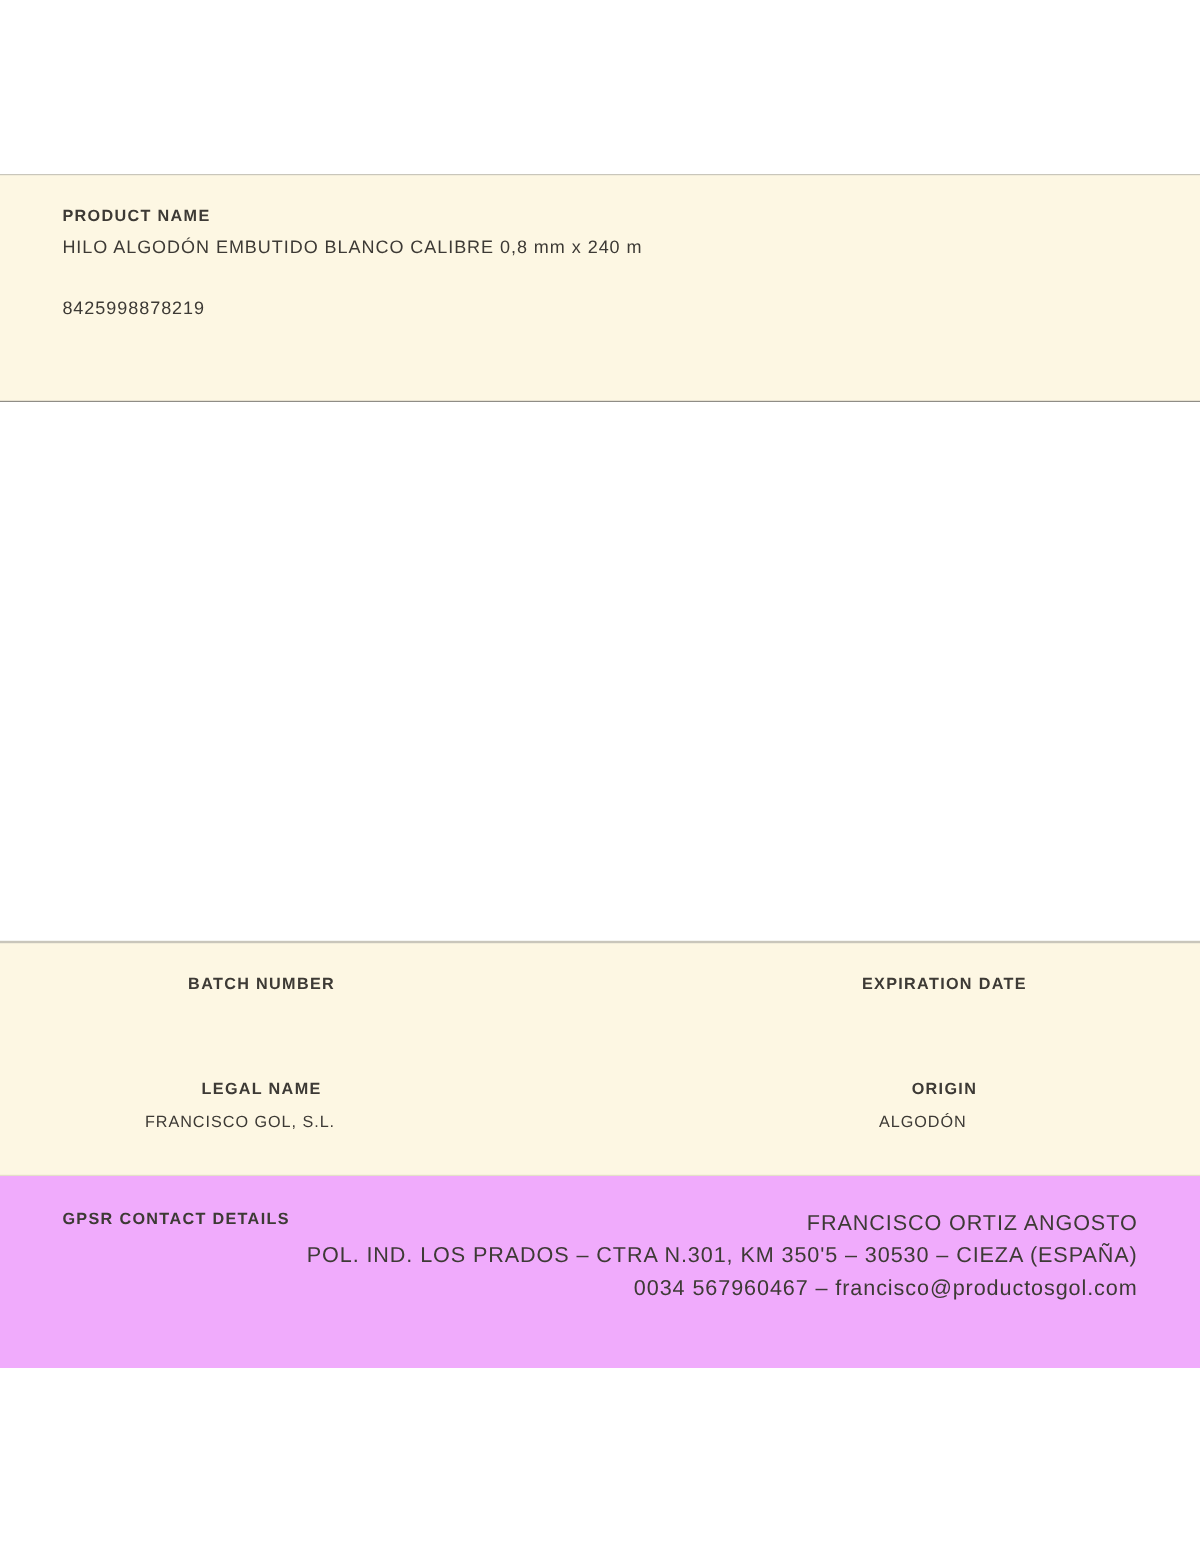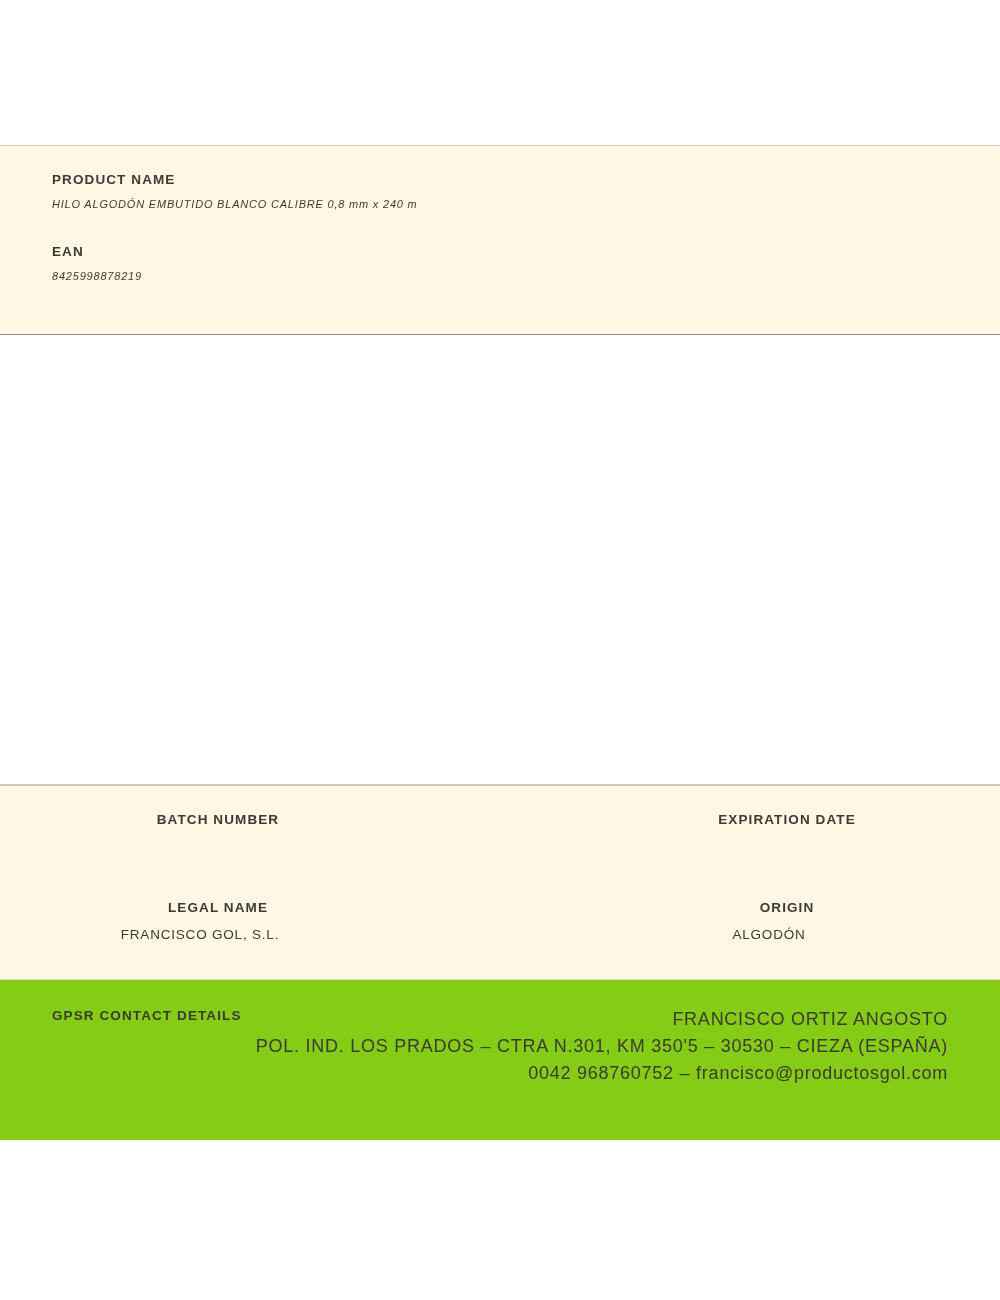--- a/index.html
+++ b/index.html
@@ -39,26 +39,25 @@
     height: 190px;
   }
   .field-label {
     font-size: 13.5px;
     font-weight: bold;
     letter-spacing: 1.1px;
     color: #3d3a35;
     margin: 0 0 11px 0;
   }
   .field-value {
-    font-size: 11px;
+    font-size: 15px;
     letter-spacing: 0.8px;
     color: #3d3a35;
     margin: 0;
     font-weight: normal;
-    font-style: italic;
   }
   .spacer-group {
     height: 34px;
   }
 
   
   .middle-blank {
     background: #ffffff;
     height: 450px;
     border-bottom: 1px solid #c9c6bb;
@@ -104,21 +103,21 @@
   }
   .info-value {
     font-size: 13.5px;
     letter-spacing: 0.8px;
     color: #3d3a35;
     margin: 0;
   }
 
   
   .gpsr-block {
-    background: #84cc16;
+    background: #f0abfc;
     box-sizing: border-box;
     height: 160px;
     padding: 26px 52px 0 52px;
     display: flex;
     align-items: flex-start;
   }
   .gpsr-label {
     font-size: 13.5px;
     font-weight: bold;
     letter-spacing: 1.1px;
@@ -147,21 +146,20 @@
 <body>
 
 <div class="page">
 
   <div class="top-spacer"></div>
 
   <section class="product-block">
     <div class="field-label">PRODUCT NAME</div>
     <div class="field-value">HILO ALGODÓN EMBUTIDO BLANCO CALIBRE 0,8 mm x 240 m</div>
     <div class="spacer-group"></div>
-    <div class="field-label">EAN</div>
     <div class="field-value">8425998878219</div>
   </section>
 
   <div class="middle-blank"></div>
 
   <section class="info-block">
     <div class="info-row first">
       <div class="info-col col-left">
         <div class="info-label">BATCH NUMBER</div>
         <div class="info-value"></div>
@@ -181,19 +179,19 @@
         <div class="info-value">ALGODÓN</div>
       </div>
     </div>
   </section>
 
   <section class="gpsr-block">
     <div class="gpsr-label">GPSR CONTACT DETAILS</div>
     <div class="gpsr-lines">
       <div class="gpsr-line">FRANCISCO ORTIZ ANGOSTO</div>
       <div class="gpsr-line">POL. IND. LOS PRADOS – CTRA N.301, KM 350'5 – 30530 – CIEZA (ESPAÑA)</div>
-      <div class="gpsr-line">0042 968760752 – francisco@productosgol.com</div>
+      <div class="gpsr-line">0034 567960467 – francisco@productosgol.com</div>
     </div>
   </section>
 
   <div class="bottom-spacer"></div>
 
 </div>
 
 </body></html>

